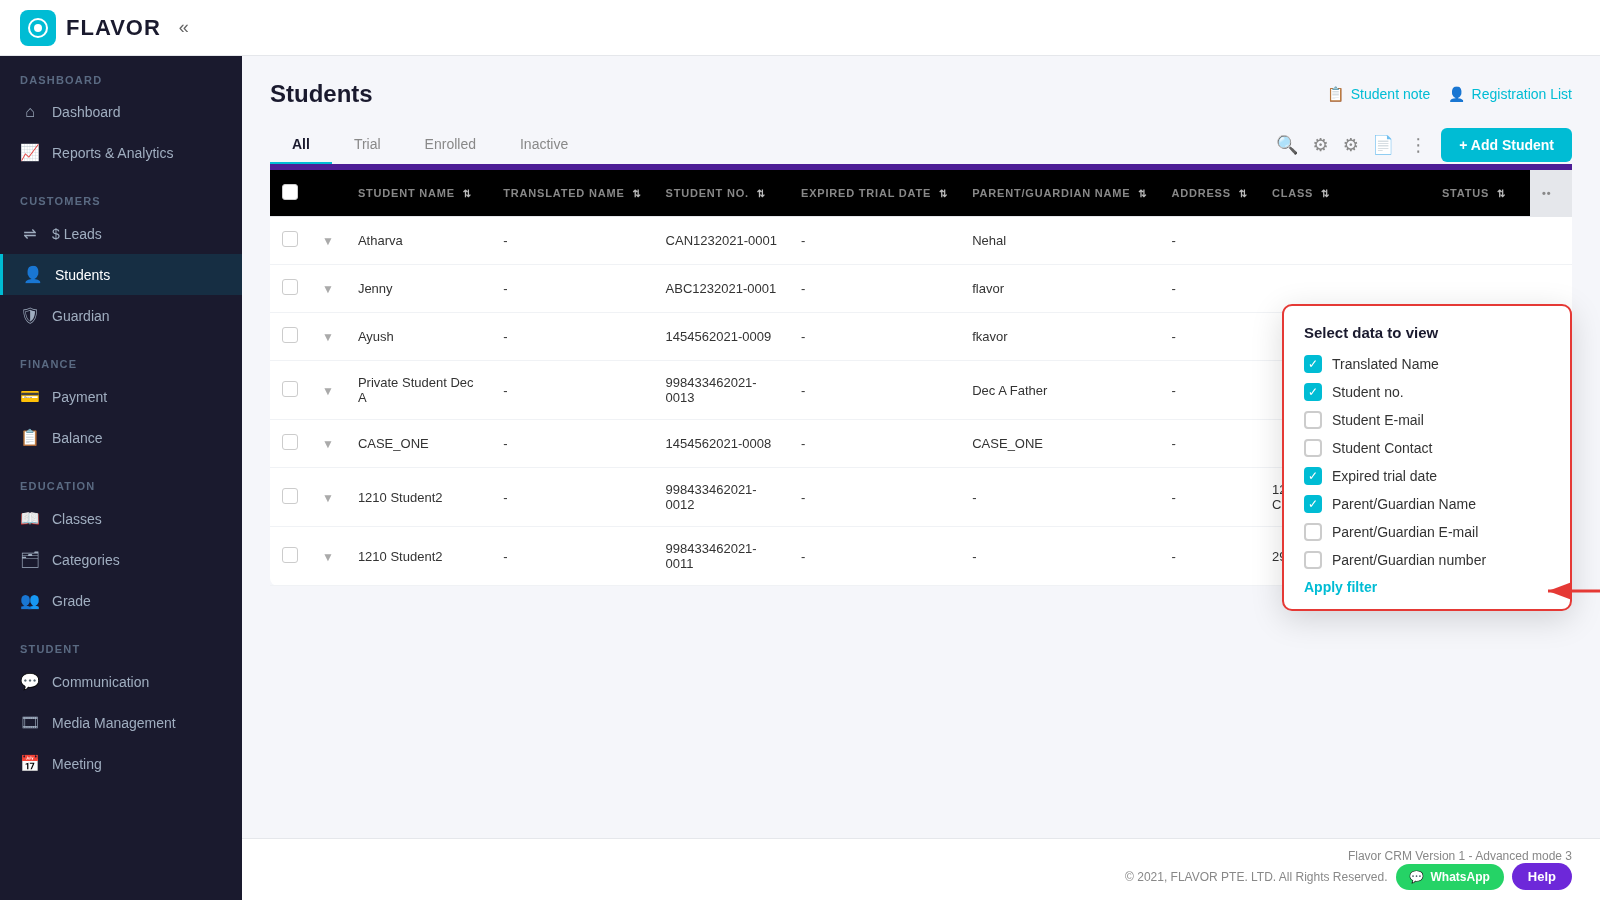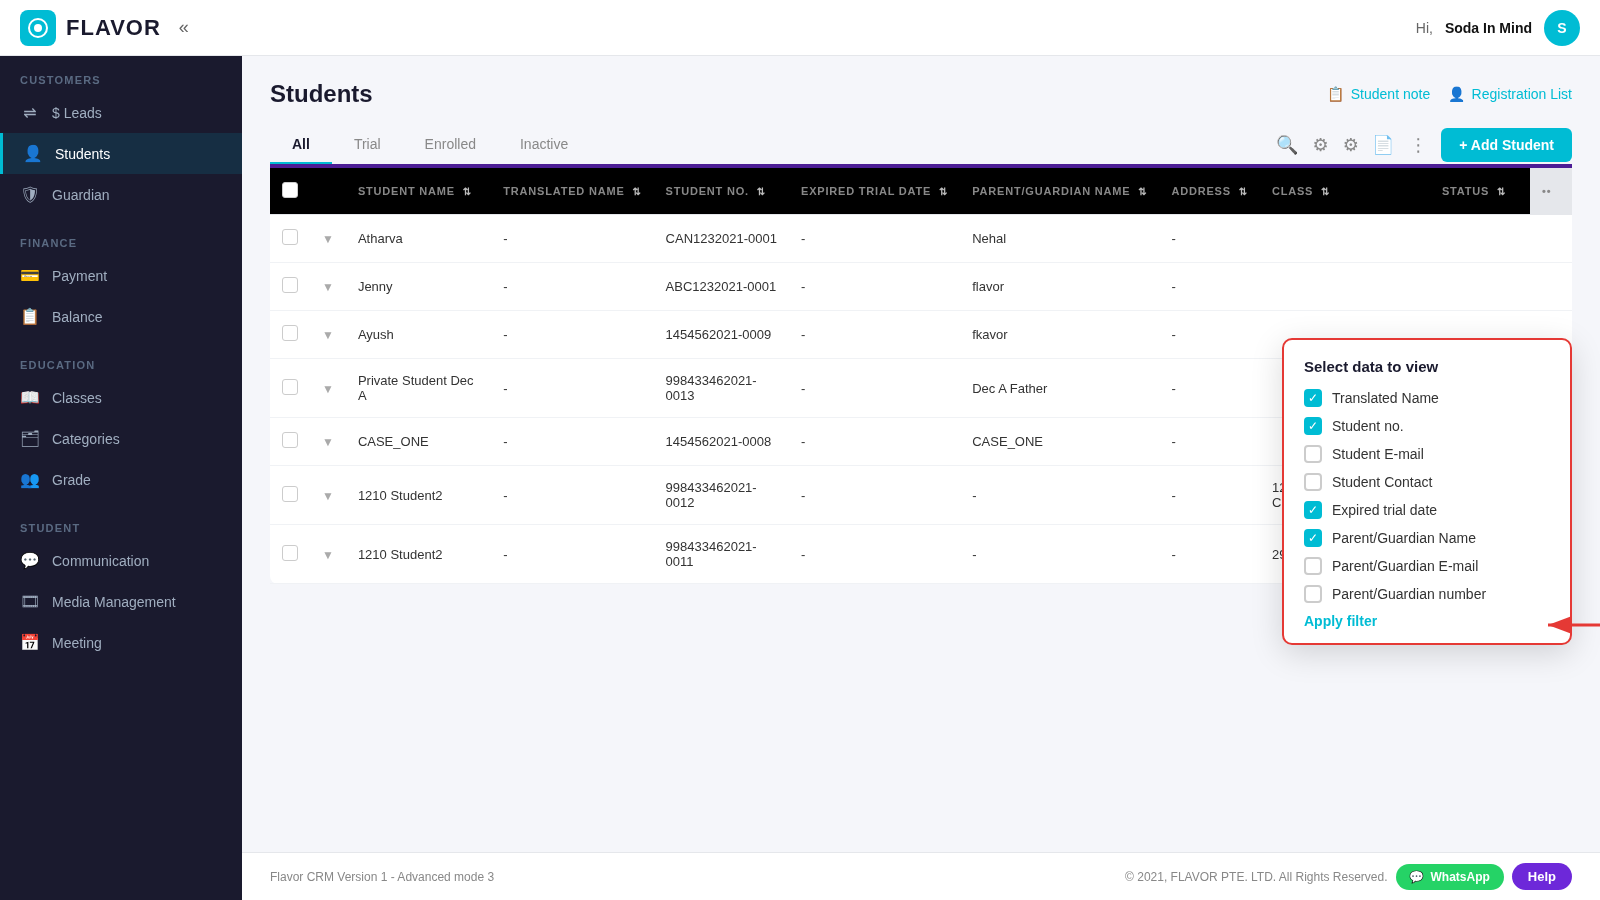--- a/index.html
+++ b/index.html
@@ -31,21 +31,21 @@
 
     .content-area { flex: 1; padding: 24px 28px; overflow-y: auto; position: relative; }
 
     
     .page-header { display: flex; align-items: center; justify-content: space-between; margin-bottom: 18px; }
     .page-title { font-size: 24px; font-weight: 700; color: #1a1a2e; }
     .page-actions { display: flex; align-items: center; gap: 18px; }
     .page-action-btn { display: flex; align-items: center; gap: 6px; color: #00bcd4; font-size: 14px; font-weight: 500; cursor: pointer; }
 
     
-    .tabs-toolbar { display: flex; align-items: center; justify-content: space-between; margin-bottom: 0; border-bottom: 4px solid #4c1d95; padding-bottom: 0; }
+    .tabs-toolbar { display: flex; align-items: center; justify-content: space-between; margin-bottom: 0; border-bottom: 6px solid #4c1d95; padding-bottom: 0; }
     .tabs { display: flex; gap: 0; }
     .tab { padding: 10px 22px; font-size: 14px; color: #888; cursor: pointer; border-bottom: 2px solid transparent; }
     .tab.active { color: #1a1a2e; font-weight: 600; border-bottom: 2px solid #00bcd4; }
     .toolbar-icons { display: flex; align-items: center; gap: 14px; }
     .toolbar-icon { color: #888; font-size: 18px; cursor: pointer; }
     .add-student-btn { background: #00bcd4; color: #fff; border: none; border-radius: 6px; padding: 9px 18px; font-size: 14px; font-weight: 600; cursor: pointer; }
 
     
     .table-wrap { background: #fff; border-radius: 8px; overflow: visible; position: relative; margin-top: 0; }
     table { width: 100%; border-collapse: collapse; font-size: 13px; }
@@ -54,57 +54,63 @@
     thead th .sort-icon { color: #bbb; font-size: 10px; margin-left: 4px; }
     tbody tr { border-bottom: 1px solid #f0f2f5; }
     tbody td { padding: 14px 12px; color: #333; vertical-align: middle; }
     .expand-icon { color: #aaa; cursor: pointer; font-size: 12px; }
     .check-col { width: 30px; }
     .row-checkbox { width: 16px; height: 16px; border: 1.5px solid #ccc; border-radius: 3px; background: #fff; display: inline-block; }
     .status-badge { background: #e0f7fa; color: #00acc1; border-radius: 20px; padding: 3px 14px; font-size: 12px; font-weight: 600; display: inline-block; }
     .row-more { color: #aaa; font-size: 18px; cursor: pointer; }
 
     
-    .select-data-popup { position: absolute; top: 252px; right: 28px; width: 290px; background: #fff; border: 2px solid #e53935; border-radius: 10px; box-shadow: 0 8px 32px rgba(0,0,0,0.15); z-index: 100; padding: 18px 20px 14px; margin-top: 34px; }
+    .select-data-popup { position: absolute; top: 252px; right: 28px; width: 290px; background: #fff; border: 2px solid #e53935; border-radius: 10px; box-shadow: 0 8px 32px rgba(0,0,0,0.15); z-index: 100; padding: 18px 20px 14px; }
     .popup-title { font-size: 15px; font-weight: 700; color: #1a1a2e; margin-bottom: 14px; }
     .popup-option { display: flex; align-items: center; gap: 10px; margin-bottom: 10px; font-size: 14px; color: #333; }
     .popup-checkbox { width: 18px; height: 18px; border-radius: 4px; border: 2px solid #ccc; background: #fff; display: inline-flex; align-items: center; justify-content: center; flex-shrink: 0; }
     .popup-checkbox.checked { background: #00bcd4; border-color: #00bcd4; color: #fff; font-size: 12px; }
     .apply-filter { color: #00bcd4; font-size: 14px; font-weight: 700; cursor: pointer; display: block; text-align: left; margin-top: 10px; }
 
     
-    .footer { background: #fff; border-top: 1px solid #e5e7eb; padding: 10px 28px; display: flex; align-items: center; justify-content: space-between; font-size: 12px; color: #888; flex-shrink: 0; }
+    .footer { background: #fff; border-top: 1px solid #e5e7eb; padding: 10px 28px; display: flex; align-items: flex-end; justify-content: space-between; font-size: 12px; color: #888; flex-shrink: 0; flex-direction: column; }
     .footer-right { display: flex; align-items: center; gap: 8px; }
     .whatsapp-btn { background: #25d366; color: #fff; border-radius: 20px; padding: 6px 14px; font-size: 12px; font-weight: 600; display: flex; align-items: center; gap: 6px; }
     .help-btn { background: #6d28d9; color: #fff; border-radius: 20px; padding: 6px 16px; font-size: 13px; font-weight: 600; cursor: pointer; }
   </style>
 </head>
 <body>
 
 <div class="topbar">
   <div class="topbar-logo">
     <div class="logo-icon">
       <svg width="22" height="22" viewBox="0 0 22 22" fill="none">
           <circle cx="11" cy="11" r="9" stroke="#fff" stroke-width="2"></circle>
           <circle cx="11" cy="11" r="4" fill="#fff"></circle>
         </svg>
     </div>
     <span class="logo-text">FLAVOR</span>
     <span class="topbar-collapse">«</span>
   </div>
-  <div class="topbar-right">
-    <span>Hi,</span>
-    <strong>Soda In Mind</strong>
-    <div class="user-avatar">S</div>
-  </div>
 </div>
 
 <div class="layout">
 
   <nav class="sidebar">
+    <div class="sidebar-section">
+      <div class="sidebar-section-label">DASHBOARD</div>
+      <div class="sidebar-item">
+        <span class="icon">⌂</span>
+        <span>Dashboard</span>
+      </div>
+      <div class="sidebar-item">
+        <span class="icon">📈</span>
+        <span>Reports &amp; Analytics</span>
+      </div>
+    </div>
     <div class="sidebar-section">
       <div class="sidebar-section-label">CUSTOMERS</div>
       <div class="sidebar-item">
         <span class="icon">⇌</span>
         <span>$ Leads</span>
       </div>
       <div class="sidebar-item active">
         <span class="icon">👤</span>
         <span>Students</span>
       </div>

